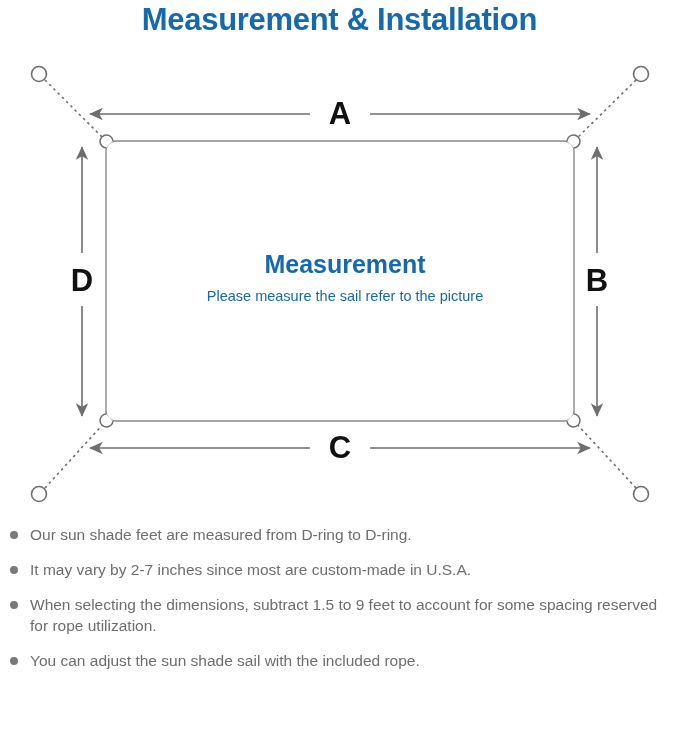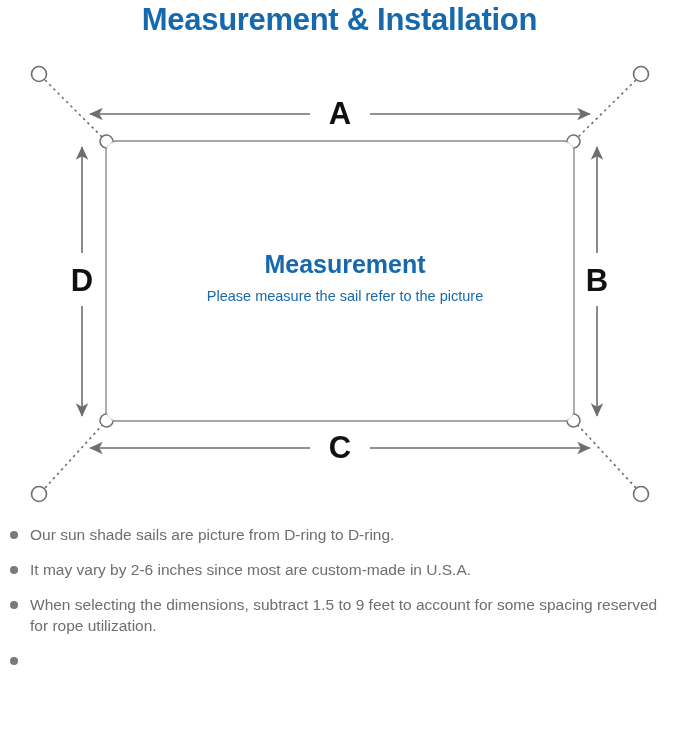--- a/index.html
+++ b/index.html
@@ -146,28 +146,29 @@
 
       <text x="345" y="225" text-anchor="middle" font-family="Liberation Sans, sans-serif" font-size="25" font-weight="bold" fill="#1669ad">Measurement</text>
       <text x="345" y="253" text-anchor="middle" font-family="Liberation Sans, sans-serif" font-size="14.5" fill="#1669ad">Please measure the sail refer to the picture</text>
 
     </svg>
   </div>
 
   <div class="notes">
     <div class="note-row">
       <div class="note-bullet"></div>
-      <div class="note-text">Our sun shade sails are picture from D-ring to D-ring.</div>
+      <div class="note-text">Our sun shade feet are measured from D-ring to D-ring.</div>
     </div>
     <div class="note-row">
       <div class="note-bullet"></div>
-      <div class="note-text">It may vary by 2-6 inches since most are custom-made in U.S.A.</div>
+      <div class="note-text">It may vary by 2-7 inches since most are custom-made in U.S.A.</div>
     </div>
     <div class="note-row">
       <div class="note-bullet"></div>
       <div class="note-text">When selecting the dimensions, subtract 1.5 to 9 feet to account for some spacing reserved for rope utilization.</div>
     </div>
     <div class="note-row">
       <div class="note-bullet"></div>
+      <div class="note-text">You can adjust the sun shade sail with the included rope.</div>
     </div>
   </div>
 
 </div>
 
 </body></html>

